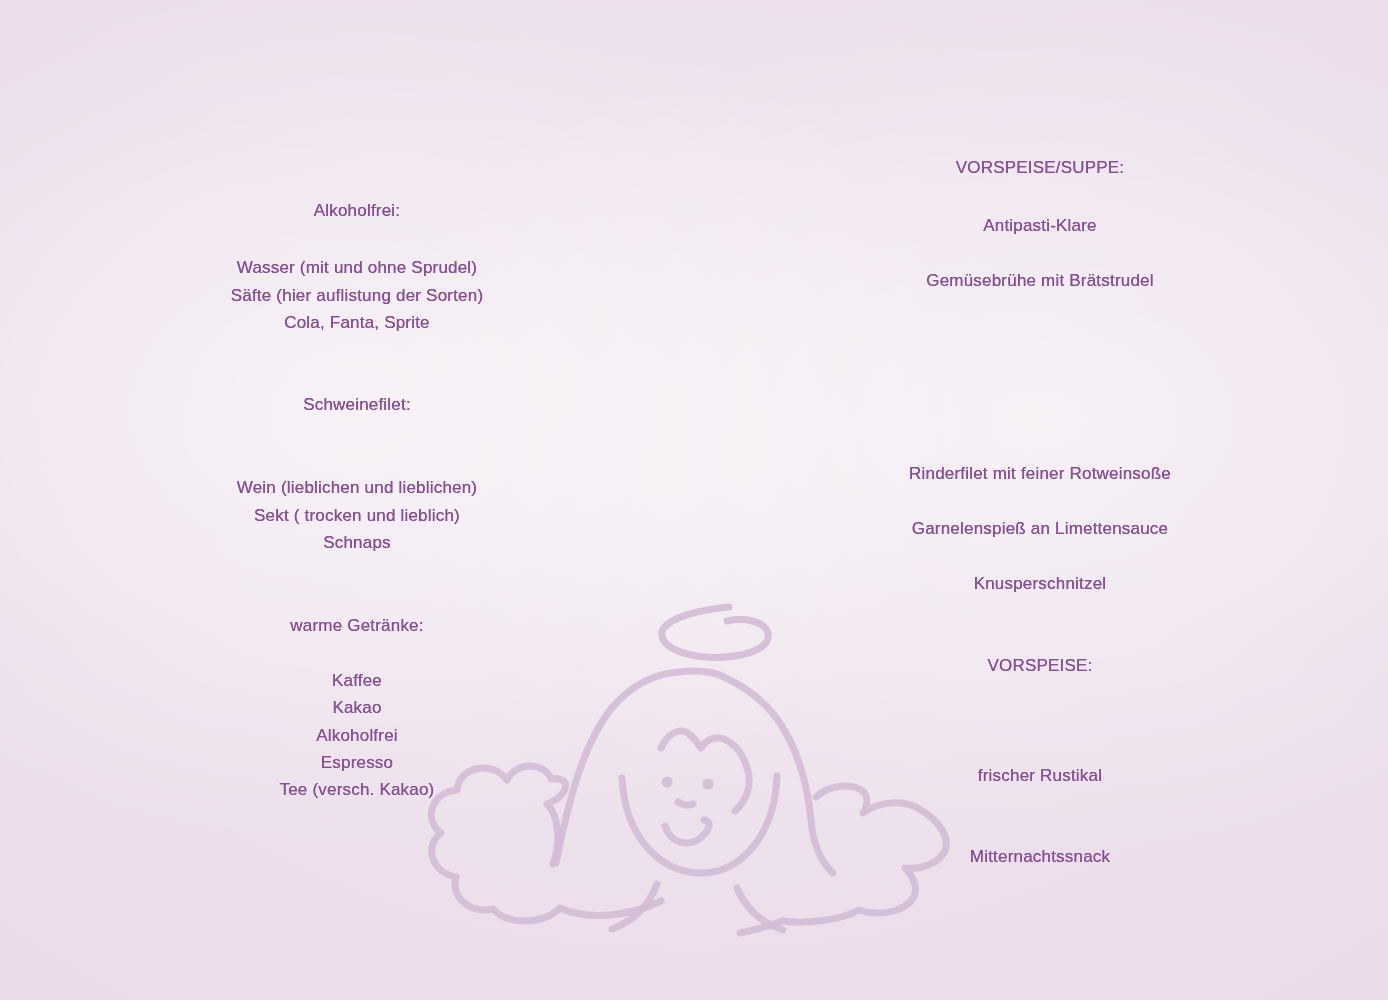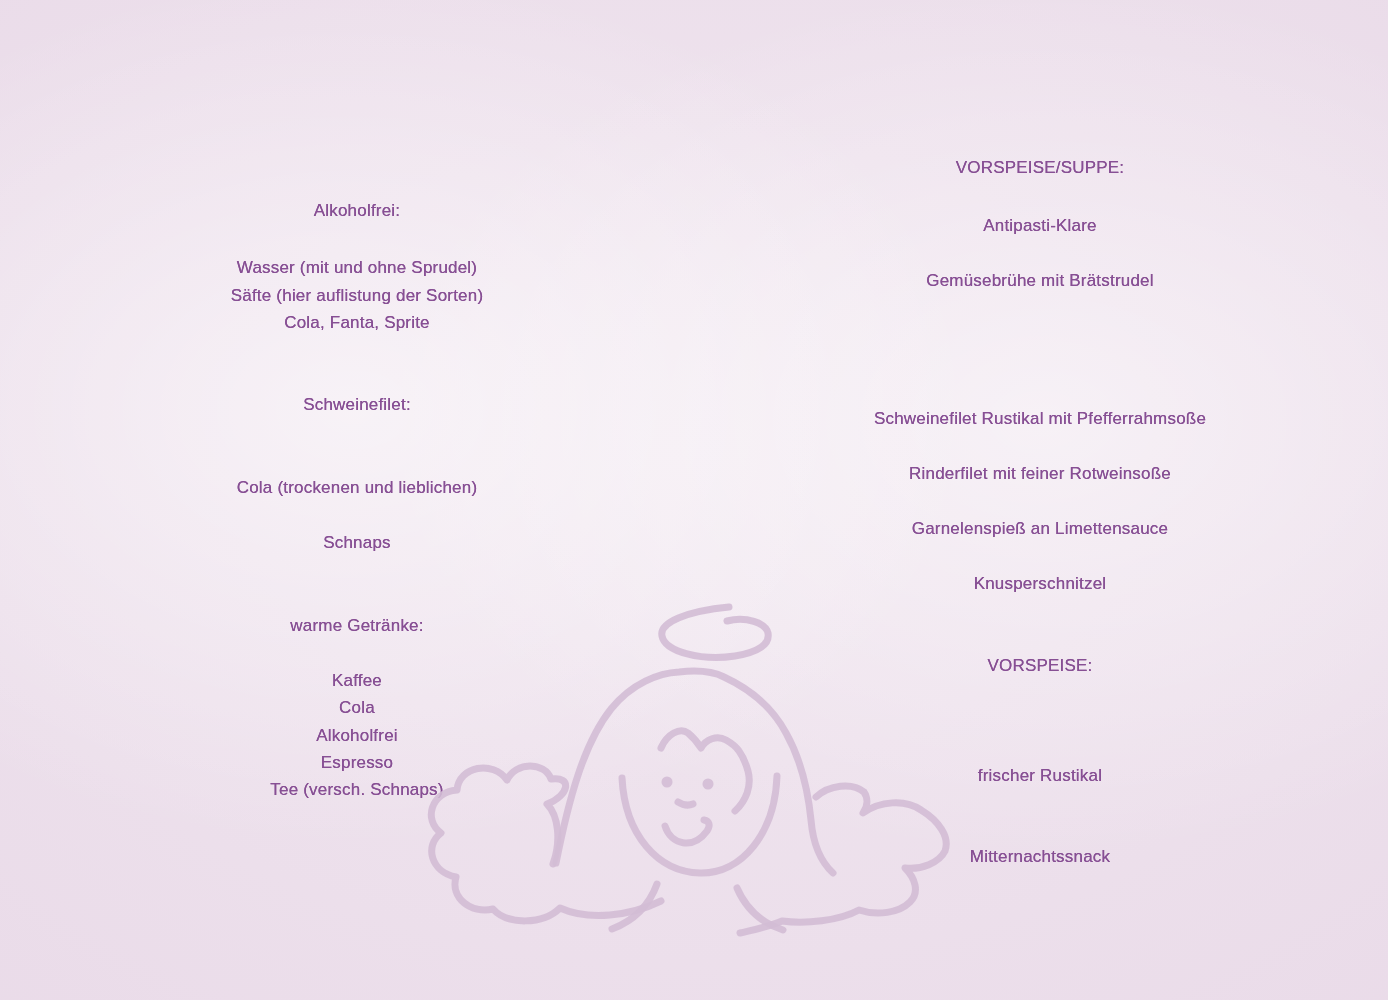--- a/index.html
+++ b/index.html
@@ -61,37 +61,37 @@
 
 <div class="page">
 
   <section class="col col-drinks">
     <div class="line" style="top:173px">Alkoholfrei:</div>
     <div class="line" style="top:230px">Wasser (mit und ohne Sprudel)</div>
     <div class="line" style="top:258px">Säfte (hier auflistung der Sorten)</div>
     <div class="line" style="top:285px">Cola, Fanta, Sprite</div>
 
     <div class="line" style="top:367px">Schweinefilet:</div>
-    <div class="line" style="top:450px">Cola (trockenen und lieblichen)</div>
+    <div class="line" style="top:450px">Wein (lieblichen und lieblichen)</div>
+    <div class="line" style="top:478px">Sekt ( trocken und lieblich)</div>
     <div class="line" style="top:505px">Schnaps</div>
 
     <div class="line" style="top:588px">warme Getränke:</div>
     <div class="line" style="top:643px">Kaffee</div>
-    <div class="line" style="top:670px">Cola</div>
+    <div class="line" style="top:670px">Kakao</div>
     <div class="line" style="top:698px">Alkoholfrei</div>
     <div class="line" style="top:725px">Espresso</div>
-    <div class="line" style="top:752px">Tee (versch. Schnaps)</div>
+    <div class="line" style="top:752px">Tee (versch. Kakao)</div>
   </section>
 
   <section class="col col-food">
     <div class="line" style="top:130px">VORSPEISE/SUPPE:</div>
     <div class="line" style="top:188px">Antipasti-Klare</div>
     <div class="line" style="top:243px">Gemüsebrühe mit Brätstrudel</div>
 
-    <div class="line" style="top:381px">Schweinefilet Rustikal mit Pfefferrahmsoße</div>
     <div class="line" style="top:436px">Rinderfilet mit feiner Rotweinsoße</div>
     <div class="line" style="top:491px">Garnelenspieß an Limettensauce</div>
     <div class="line" style="top:546px">Knusperschnitzel</div>
 
     <div class="line" style="top:628px">VORSPEISE:</div>
     <div class="line" style="top:738px">frischer Rustikal</div>
 
     <div class="line" style="top:819px">Mitternachtssnack</div>
   </section>
 

